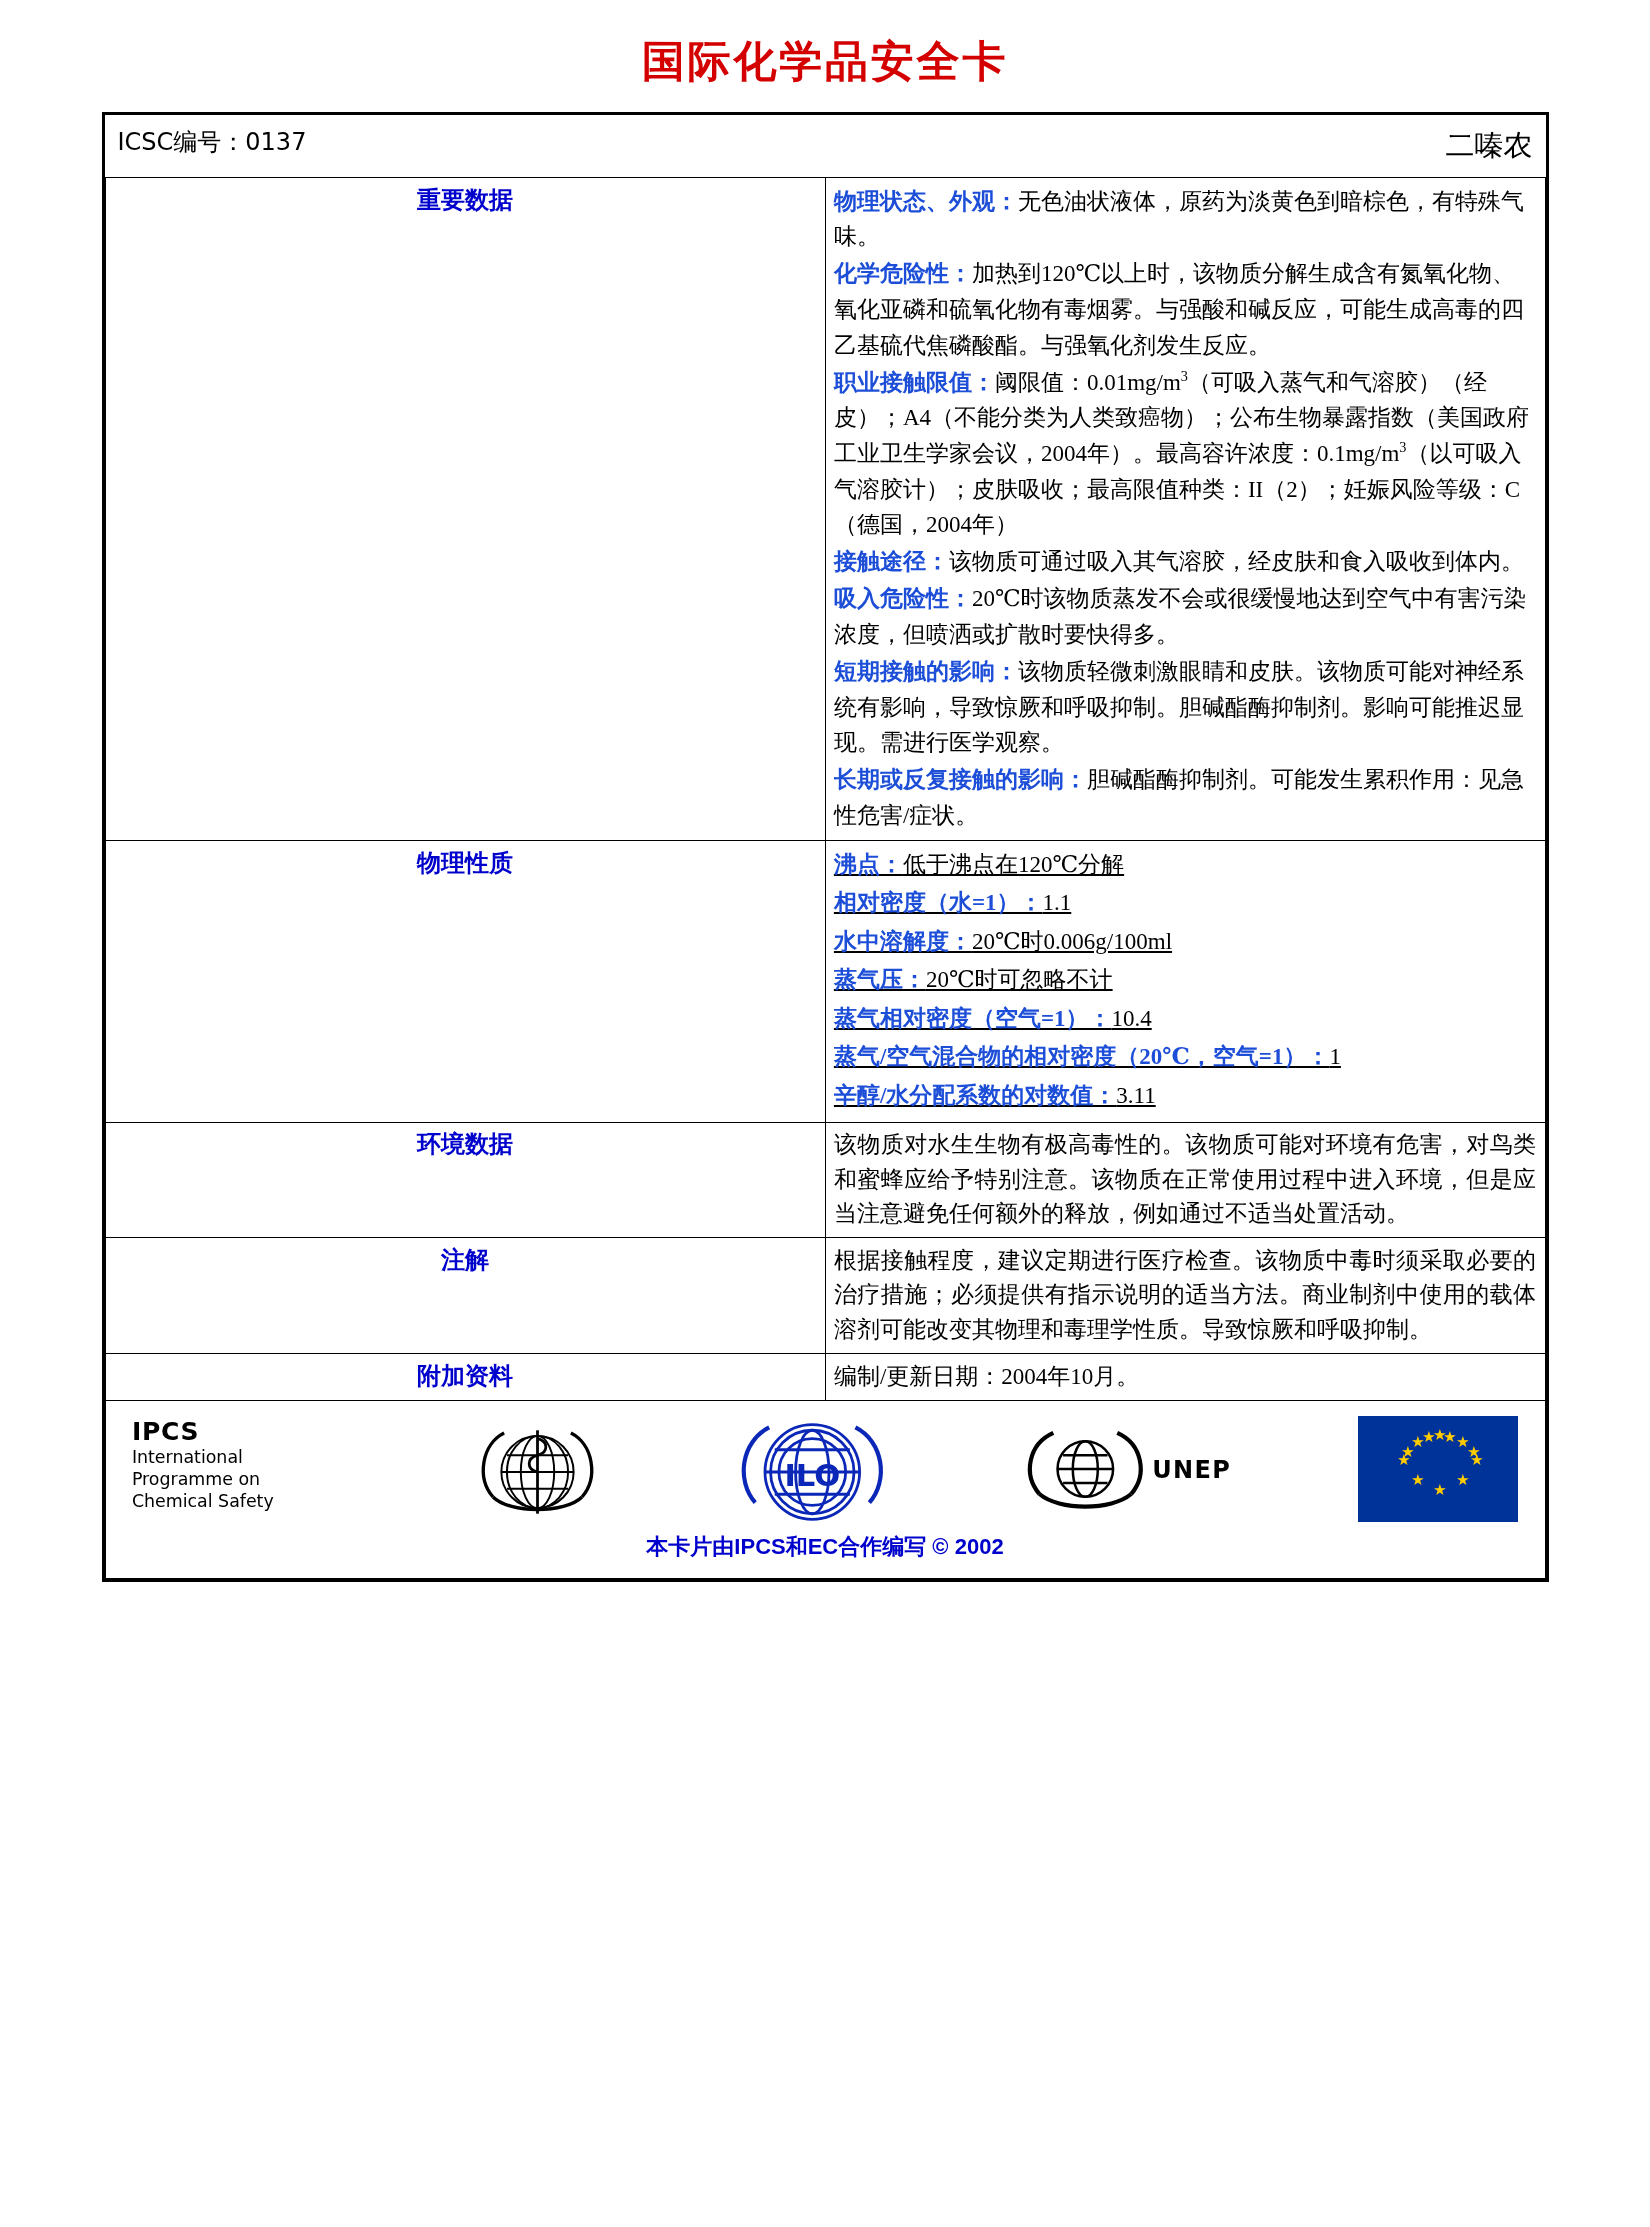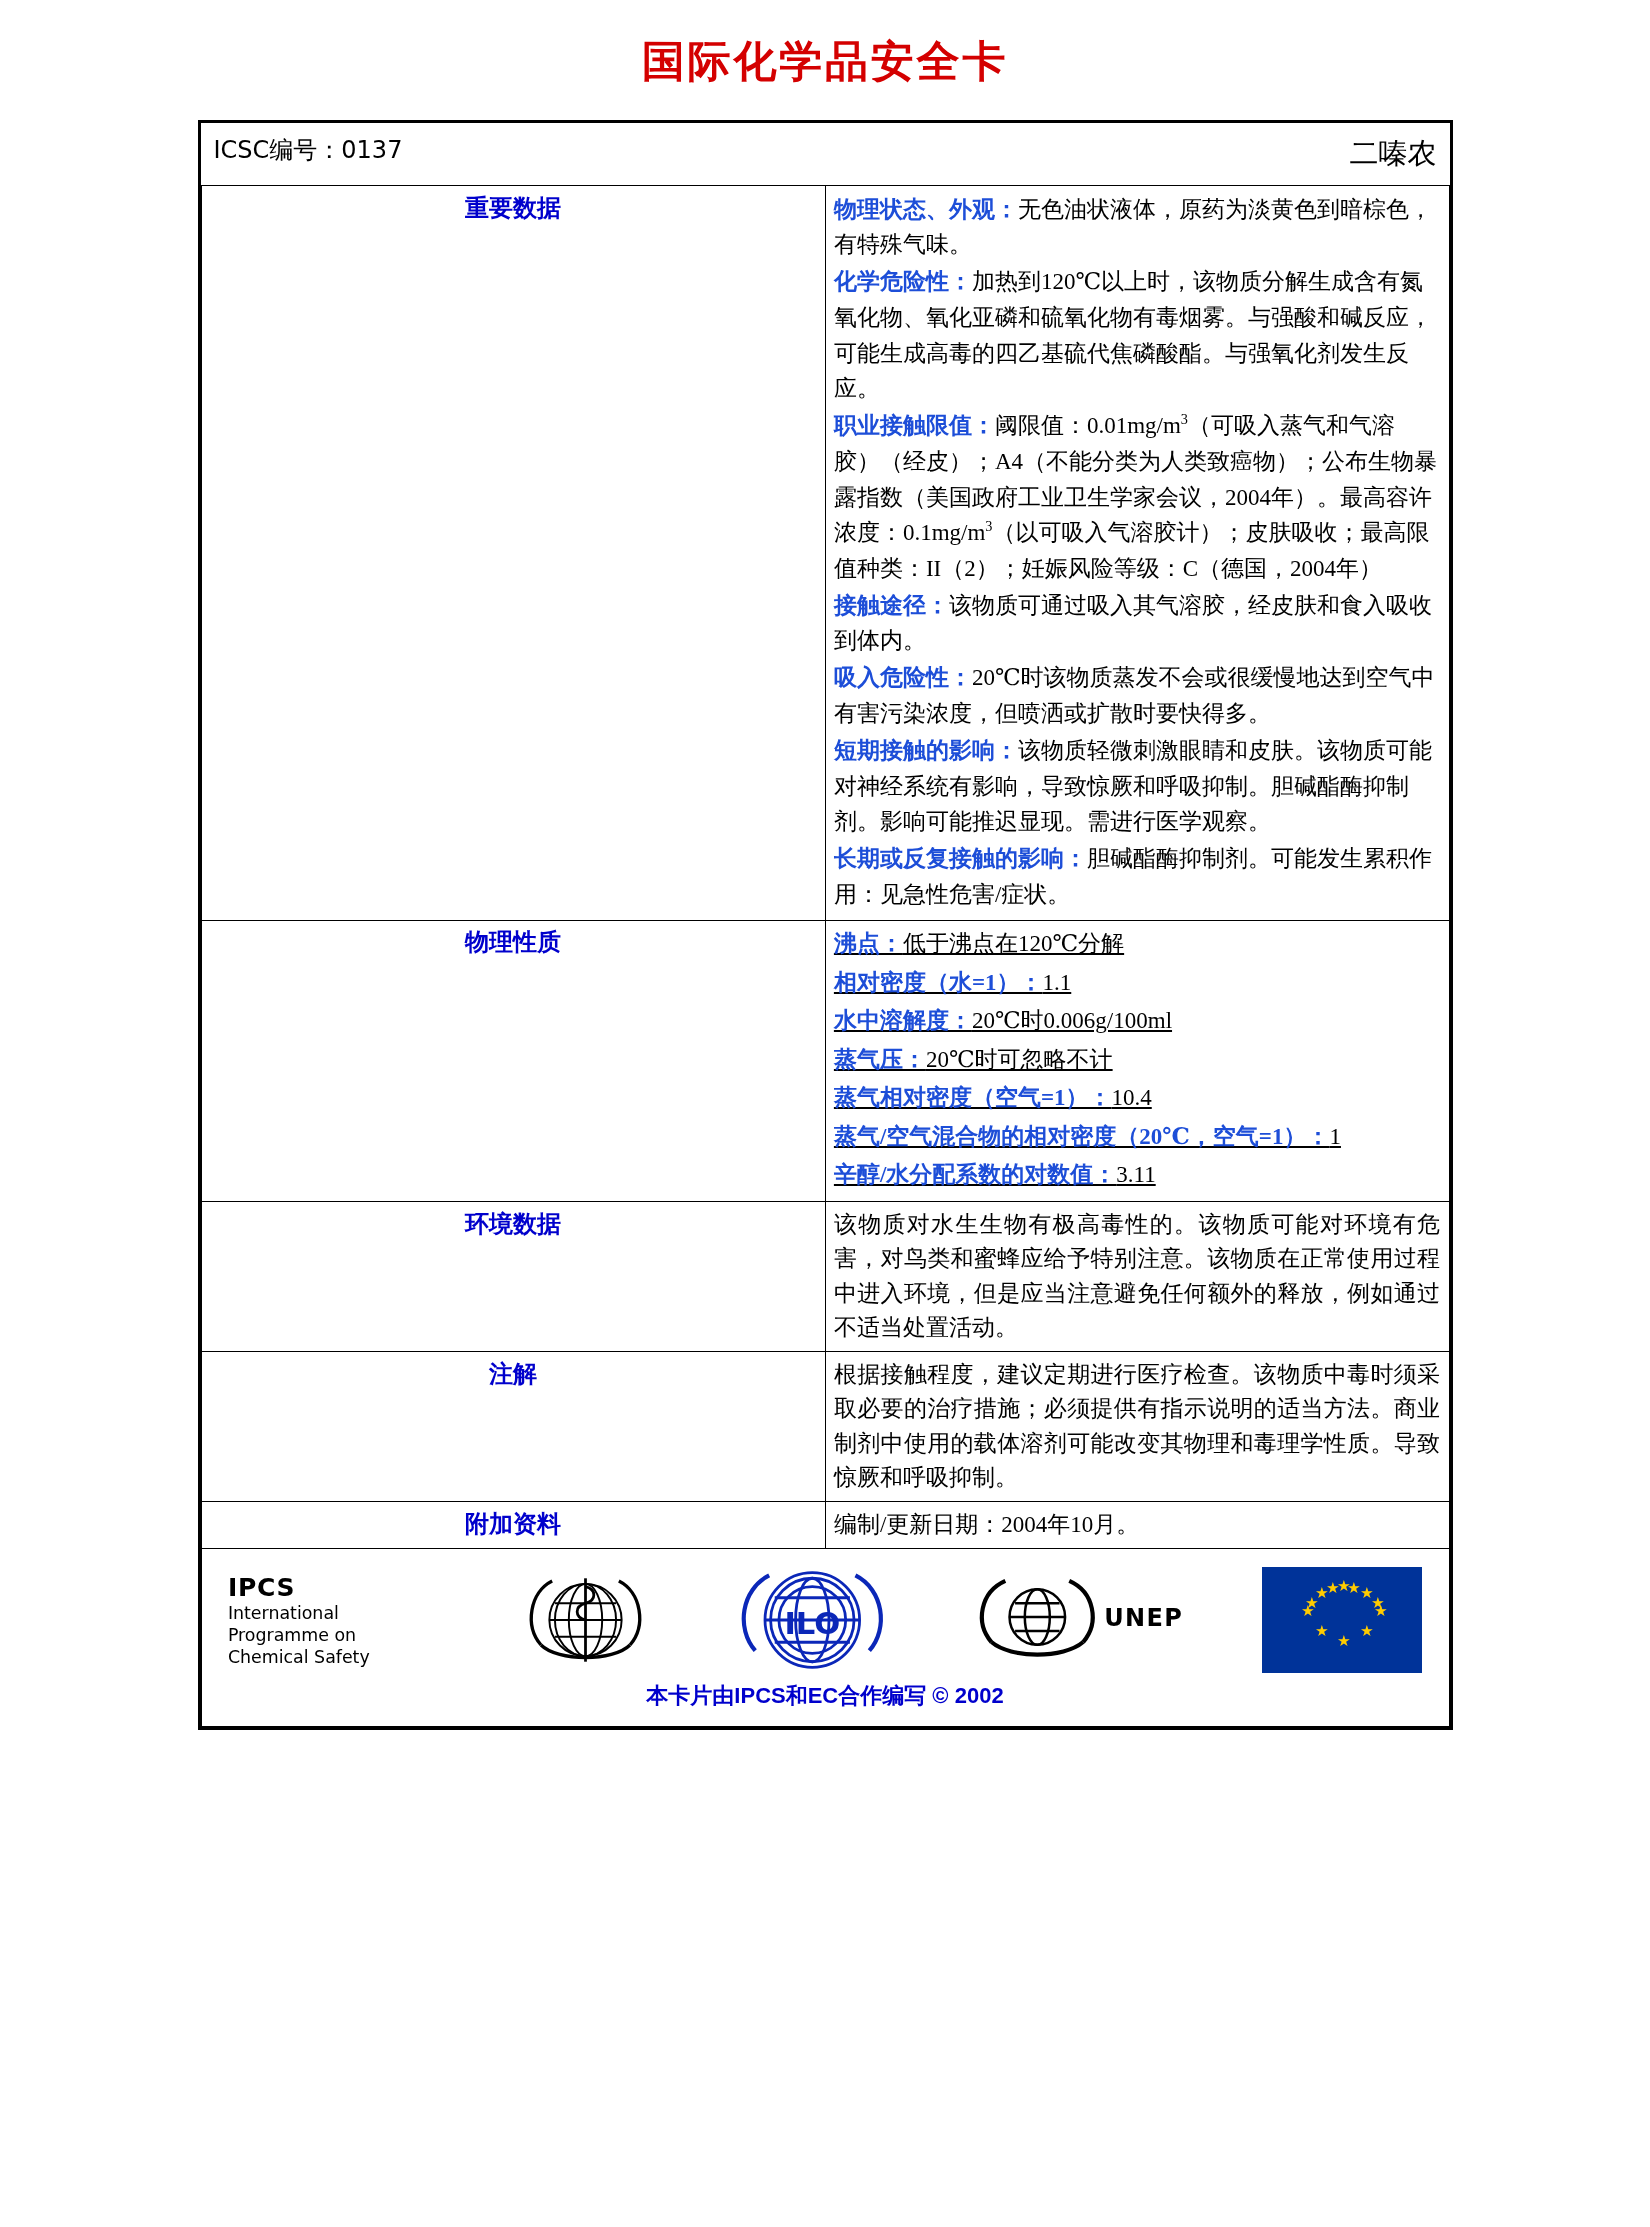--- a/index.html
+++ b/index.html
@@ -22,22 +22,22 @@
     color: #d40000;
     font-weight: bold;
     font-size: 43px;
     letter-spacing: 2.8px;
     font-family: "DejaVu Sans", "Liberation Sans", sans-serif;
     padding-top: 33px;
     padding-bottom: 21px;
     border-radius: 31px;
   }
   .card {
-    margin: 8px auto;
-    width: 1255px;
+    margin: 0 auto;
+    width: 1447px;
     border: 3.5px solid #000;
     box-sizing: border-box;
     background: #fff;
   }
   table.maintable {
     border-collapse: collapse;
     width: 100%;
     table-layout: fixed;
   }
   table.maintable td {
@@ -91,21 +91,20 @@
     font-size: 23px;
     line-height: 1.5;
     text-align: justify;
   }
   
   .footer-cell {
     padding: 0;
   }
   .logos {
     display: flex;
-    align-items: center;
     justify-content: space-between;
     padding: 9.8px 18px 2.8px 18px;
   }
   .ipcs-text {
     font-family: "DejaVu Sans", "Liberation Sans", sans-serif;
     line-height: 1.25;
     width: 209px;
   }
   .ipcs-text .big {
     font-weight: bold;

